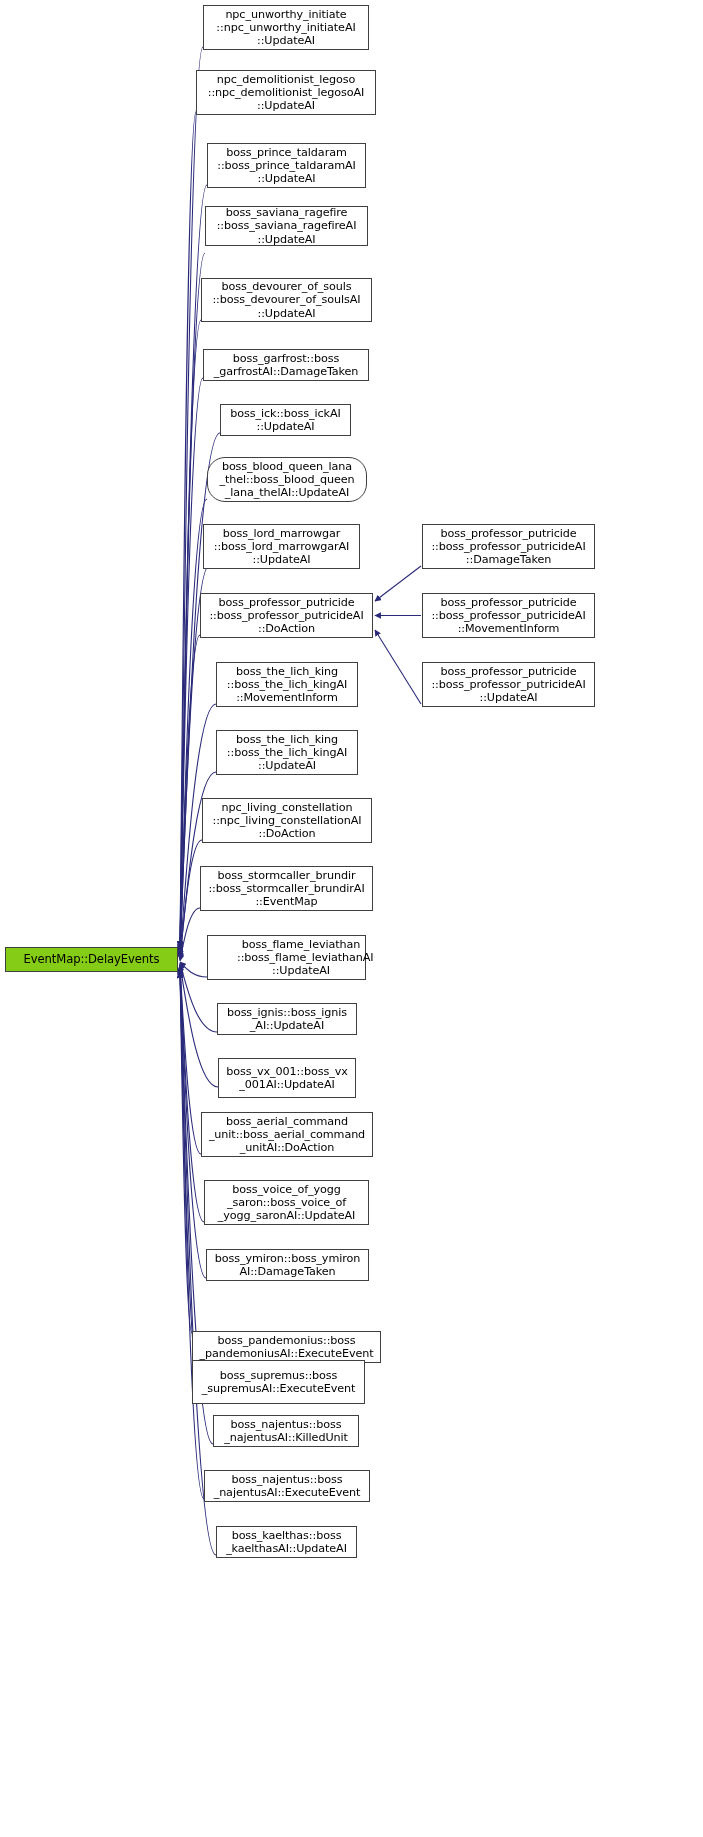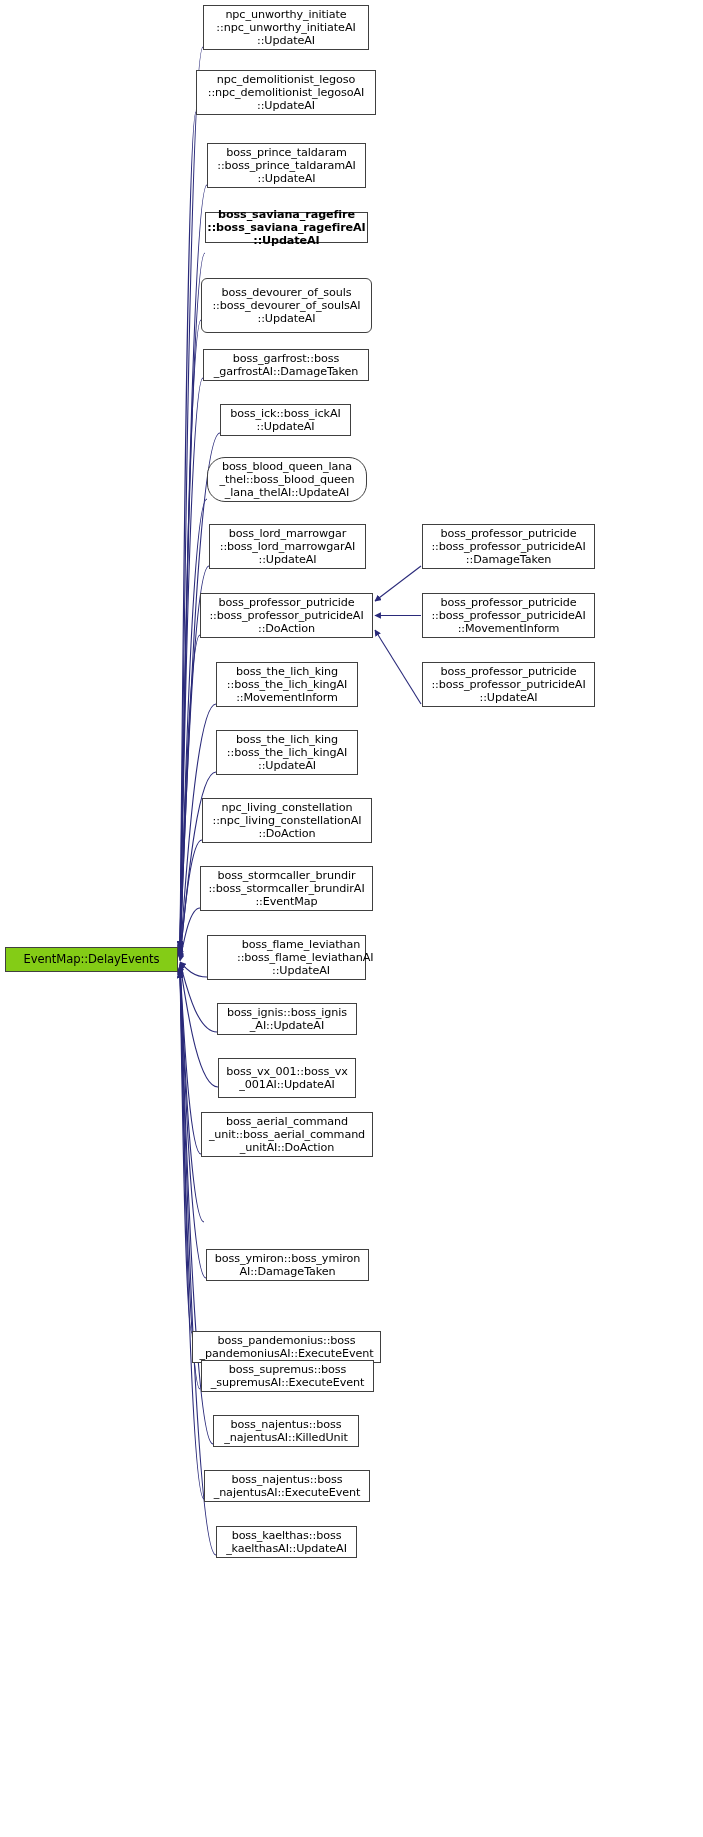--- a/index.html
+++ b/index.html
@@ -76,34 +76,34 @@
 <div class="node center" style="left: 5px; top: 947px; width: 173px; height: 25px;"><span class="lbl">EventMap::DelayEvents</span></div>
     <div class="node" style="left: 203px; top: 5px; width: 166px; height: 45px;"><span class="lbl">npc_unworthy_initiate
 ::npc_unworthy_initiateAI
 ::UpdateAI</span></div>
     <div class="node" style="left: 196px; top: 70px; width: 180px; height: 45px;"><span class="lbl">npc_demolitionist_legoso
 ::npc_demolitionist_legosoAI
 ::UpdateAI</span></div>
     <div class="node" style="left: 207px; top: 143px; width: 159px; height: 45px;"><span class="lbl">boss_prince_taldaram
 ::boss_prince_taldaramAI
 ::UpdateAI</span></div>
-    <div class="node" style="left: 205px; top: 212px; width: 163px; height: 31px; font-weight: bold;"><span class="lbl">boss_saviana_ragefire
+    <div class="node" style="left: 205px; top: 206px; width: 163px; height: 40px;"><span class="lbl">boss_saviana_ragefire
 ::boss_saviana_ragefireAI
 ::UpdateAI</span></div>
-    <div class="node" style="left: 201px; top: 278px; width: 171px; height: 55px; border-radius: 6px;"><span class="lbl">boss_devourer_of_souls
+    <div class="node" style="left: 201px; top: 278px; width: 171px; height: 44px;"><span class="lbl">boss_devourer_of_souls
 ::boss_devourer_of_soulsAI
 ::UpdateAI</span></div>
     <div class="node" style="left: 203px; top: 349px; width: 166px; height: 32px;"><span class="lbl">boss_garfrost::boss
 _garfrostAI::DamageTaken</span></div>
     <div class="node" style="left: 220px; top: 404px; width: 131px; height: 32px;"><span class="lbl">boss_ick::boss_ickAI
 ::UpdateAI</span></div>
     <div class="node" style="left: 207px; top: 457px; width: 160px; height: 45px; border-radius: 18px;"><span class="lbl">boss_blood_queen_lana
 _thel::boss_blood_queen
 _lana_thelAI::UpdateAI</span></div>
-    <div class="node" style="left: 209px; top: 524px; width: 157px; height: 45px; align-items: center;"><span class="lbl">boss_lord_marrowgar
+    <div class="node" style="left: 203px; top: 524px; width: 157px; height: 45px; align-items: center;"><span class="lbl">boss_lord_marrowgar
 ::boss_lord_marrowgarAI
 ::UpdateAI</span></div>
     <div class="node" style="left: 200px; top: 593px; width: 173px; height: 45px;"><span class="lbl">boss_professor_putricide
 ::boss_professor_putricideAI
 ::DoAction</span></div>
     <div class="node" style="left: 216px; top: 662px; width: 142px; height: 45px;"><span class="lbl">boss_the_lich_king
 ::boss_the_lich_kingAI
 ::MovementInform</span></div>
     <div class="node" style="left: 216px; top: 730px; width: 142px; height: 45px;"><span class="lbl">boss_the_lich_king
 ::boss_the_lich_kingAI
@@ -117,25 +117,28 @@
     <div class="node" style="left: 207px; top: 935px; width: 159px; height: 45px; padding-left: 29px;"><span class="lbl">boss_flame_leviathan
 ::boss_flame_leviathanAI
 ::UpdateAI</span></div>
     <div class="node" style="left: 217px; top: 1003px; width: 140px; height: 32px;"><span class="lbl">boss_ignis::boss_ignis
 _AI::UpdateAI</span></div>
     <div class="node" style="left: 218px; top: 1058px; width: 138px; height: 40px;"><span class="lbl">boss_vx_001::boss_vx
 _001AI::UpdateAI</span></div>
     <div class="node" style="left: 201px; top: 1112px; width: 172px; height: 45px;"><span class="lbl">boss_aerial_command
 _unit::boss_aerial_command
 _unitAI::DoAction</span></div>
+    <div class="node" style="left: 204px; top: 1180px; width: 165px; height: 45px;"><span class="lbl">boss_voice_of_yogg
+_saron::boss_voice_of
+_yogg_saronAI::UpdateAI</span></div>
     <div class="node" style="left: 206px; top: 1249px; width: 163px; height: 32px;"><span class="lbl">boss_ymiron::boss_ymiron
 AI::DamageTaken</span></div>
     <div class="node" style="left: 192px; top: 1304px; width: 189px; height: 32px; margin-top: 27px;"><span class="lbl">boss_pandemonius::boss
 _pandemoniusAI::ExecuteEvent</span></div>
-    <div class="node" style="left: 201px; top: 1360px; width: 173px; height: 32px;"><span class="lbl">boss_supremus::boss
+    <div class="node" style="left: 192px; top: 1360px; width: 173px; height: 44px;"><span class="lbl">boss_supremus::boss
 _supremusAI::ExecuteEvent</span></div>
     <div class="node" style="left: 213px; top: 1415px; width: 146px; height: 32px;"><span class="lbl">boss_najentus::boss
 _najentusAI::KilledUnit</span></div>
     <div class="node" style="left: 204px; top: 1470px; width: 166px; height: 32px;"><span class="lbl">boss_najentus::boss
 _najentusAI::ExecuteEvent</span></div>
     <div class="node" style="left: 216px; top: 1526px; width: 141px; height: 32px;"><span class="lbl">boss_kaelthas::boss
 _kaelthasAI::UpdateAI</span></div>
     <div class="node" style="left: 422px; top: 524px; width: 173px; height: 45px;"><span class="lbl">boss_professor_putricide
 ::boss_professor_putricideAI
 ::DamageTaken</span></div>

